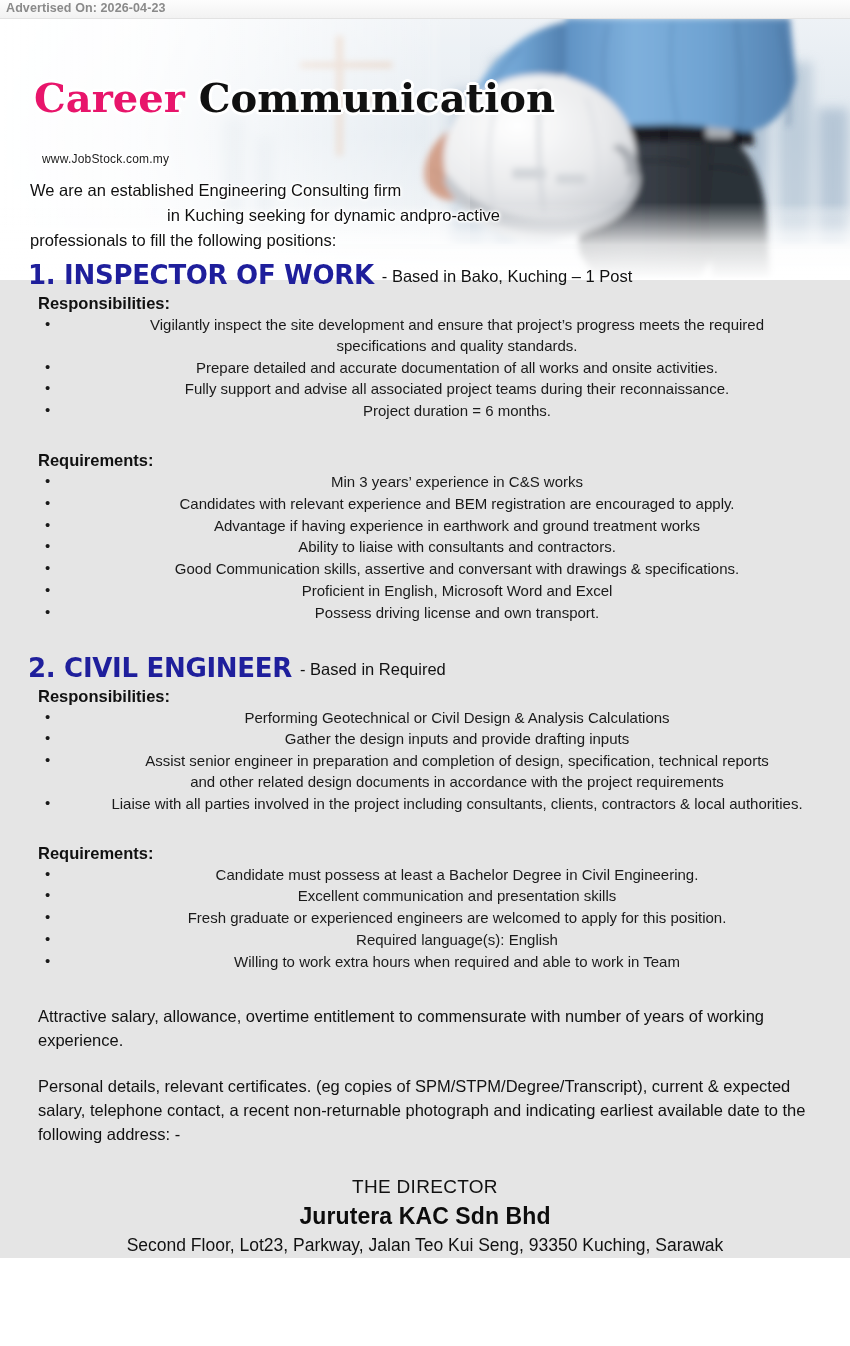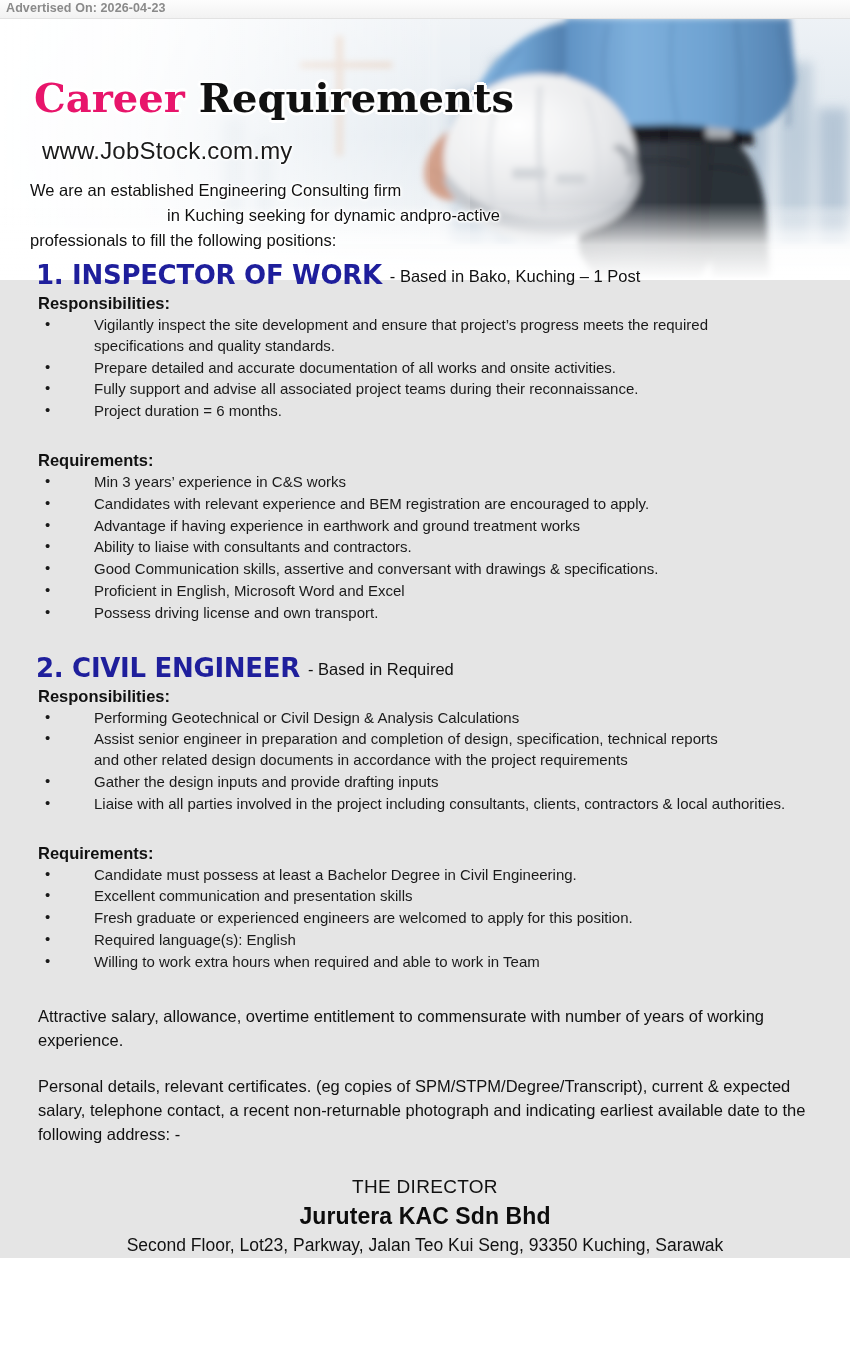--- a/index.html
+++ b/index.html
@@ -77,23 +77,23 @@
     text-shadow:
       2px 0 0 #fff, -2px 0 0 #fff, 0 2px 0 #fff, 0 -2px 0 #fff,
       2px 2px 0 #fff, -2px 2px 0 #fff, 2px -2px 0 #fff, -2px -2px 0 #fff,
       3px 0 0 #fff, -3px 0 0 #fff, 0 3px 0 #fff, 0 -3px 0 #fff;
   }
   .headline .w1 { color: #e8156b; }
   .headline .w2 { color: #111111; }
 
   .site-url {
     position: absolute;
-    left: 42px; top: 137px;
+    left: 42px; top: 152px;
     z-index: 20;
-    font-size: 24px;
+    font-size: 12px;
     color: #1b1b1b;
     letter-spacing: 0.2px;
     white-space: nowrap;
     text-shadow: 1px 0 2px #fff, -1px 0 2px #fff, 0 1px 2px #fff, 0 -1px 2px #fff, 0 0 4px #fff;
   }
 
   .intro {
     position: absolute;
     left: 30px; top: 178px;
     width: 470px;
@@ -109,21 +109,21 @@
   .content {
     position: absolute;
     left: 0; top: 262px;
     width: 850px;
     z-index: 30;
   }
 
   .job-block { position: relative; }
 
   .job-title-row {
-    padding-left: 36px;
+    padding-left: 28px;
     white-space: nowrap;
     line-height: 1;
   }
   .job-title {
     font-family: "DejaVu Sans", "Liberation Sans", sans-serif;
     font-size: 26px;
     font-weight: bold;
     color: #1f1f9c;
     letter-spacing: -0.3px;
   }
@@ -144,25 +144,26 @@
     margin-top: 6px;
   }
 
   ul.bullets {
     margin: 2px 0 0 0;
     padding: 0;
     list-style: none;
   }
   ul.bullets li {
     position: relative;
-    padding-left: 94px;
+    padding-left: 64px;
     font-size: 15px;
     line-height: 20.8px;
     color: #1a1a1a;
     margin-bottom: 1px;
+    text-align: center;
   }
   ul.bullets li::before {
     content: "\2022";
     position: absolute;
     left: 45px;
     top: -1px;
     font-size: 15px;
     color: #1a1a1a;
   }
   ul.bullets li .cont { display: block; }
@@ -349,21 +350,21 @@
       </g>
 
       <rect x="0" y="0" width="470" height="262" fill="#ffffff" opacity="0.18"></rect>
     </svg>
     <div class="banner-fade-left"></div>
     <div class="banner-fade-bottom"></div>
   </div>
 
   <div class="headline">
     <span class="w1">Career</span>
-    <span class="w2">Requirements</span>
+    <span class="w2">Communication</span>
   </div>
 
   <div class="site-url">www.JobStock.com.my</div>
 
   <div class="intro">
     <span>We are an established Engineering Consulting firm</span>
     <span class="l2">in Kuching seeking for dynamic andpro-active</span>
     <span>professionals to fill the following positions:</span>
   </div>
 
@@ -411,25 +412,25 @@
       <div class="job-title-row">
         <span class="job-title">2. CIVIL ENGINEER</span><span class="job-location">- Based in Required</span>
       </div>
 
       <div class="sub-head">Responsibilities:</div>
       <ul class="bullets">
         <li>
           <span>Performing Geotechnical or Civil Design &amp; Analysis Calculations</span>
         </li>
         <li>
+          <span>Gather the design inputs and provide drafting inputs</span>
+        </li>
+        <li>
           <span>Assist senior engineer in preparation and completion of design, specification, technical reports</span>
           <span class="cont">and other related design documents in accordance with the project requirements</span>
-        </li>
-        <li>
-          <span>Gather the design inputs and provide drafting inputs</span>
         </li>
         <li>
           <span>Liaise with all parties involved in the project including consultants, clients, contractors &amp; local authorities.</span>
         </li>
       </ul>
 
       <div class="gap-md"></div>
 
       <div class="sub-head">Requirements:</div>
       <ul class="bullets">

